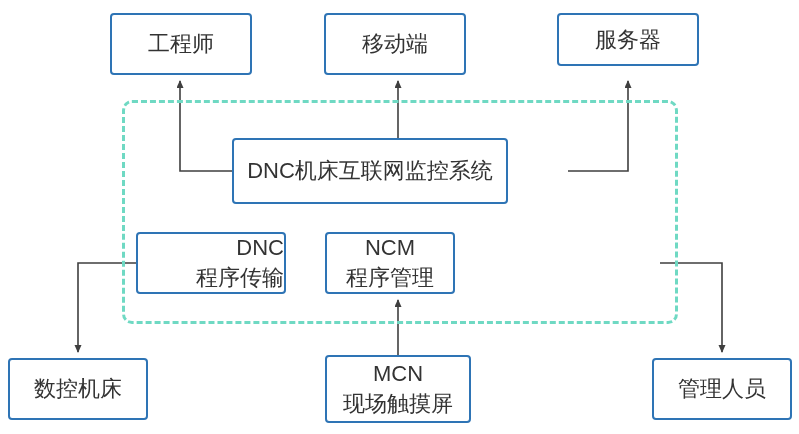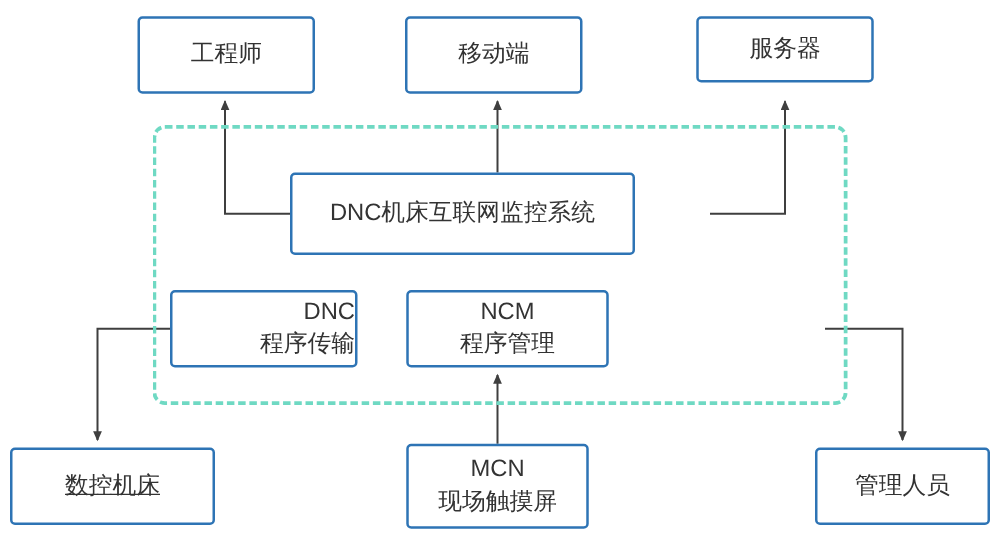--- a/index.html
+++ b/index.html
@@ -35,43 +35,43 @@
   .node {
     position: absolute;
     background: #ffffff;
     border: 2px solid var(--box-border, #2e74b5);
     border-radius: 4px;
     display: flex;
     flex-direction: column;
     align-items: center;
     justify-content: center;
     color: var(--text, #333333);
-    font-size: 19px;
+    font-size: 22px;
     line-height: 1.35;
     text-align: center;
     z-index: 2;
   }
   .dashed-frame {
     position: absolute;
     left: 122px; top: 100px;
     width: 556px; height: 224px;
     border: 3px dashed var(--dashed-border, #6fd9c3);
     border-radius: 10px;
     z-index: 1;
     background: transparent;
   }
   
   .n-engineer { left: 110px; top: 13px;  width: 142px; height: 62px; }
   .n-mobile   { left: 324px; top: 13px;  width: 142px; height: 62px; }
   .n-server   { left: 557px; top: 13px;  width: 142px; height: 53px; }
   .n-system   { left: 232px; top: 138px; width: 276px; height: 66px; }
   .n-dnc      { left: 136px; top: 232px; width: 150px; height: 62px; align-items: flex-end; }
-  .n-ncm      { left: 325px; top: 232px; width: 162px; height: 62px; }
+  .n-ncm      { left: 325px; top: 232px; width: 130px; height: 62px; }
   .n-mdc      { left: 512px; top: 232px; width: 148px; height: 62px; }
-  .n-cnc      { left: 8px;   top: 358px; width: 164px; height: 62px; text-decoration: underline; }
+  .n-cnc      { left: 8px;   top: 358px; width: 140px; height: 62px; }
   .n-mcn      { left: 325px; top: 355px; width: 146px; height: 68px; }
   .n-manager  { left: 652px; top: 358px; width: 140px; height: 62px; text-align: right; }
 </style>
 </head>
 <body>
 
 <div class="canvas">
 
   <div class="dashed-frame"></div>
 

